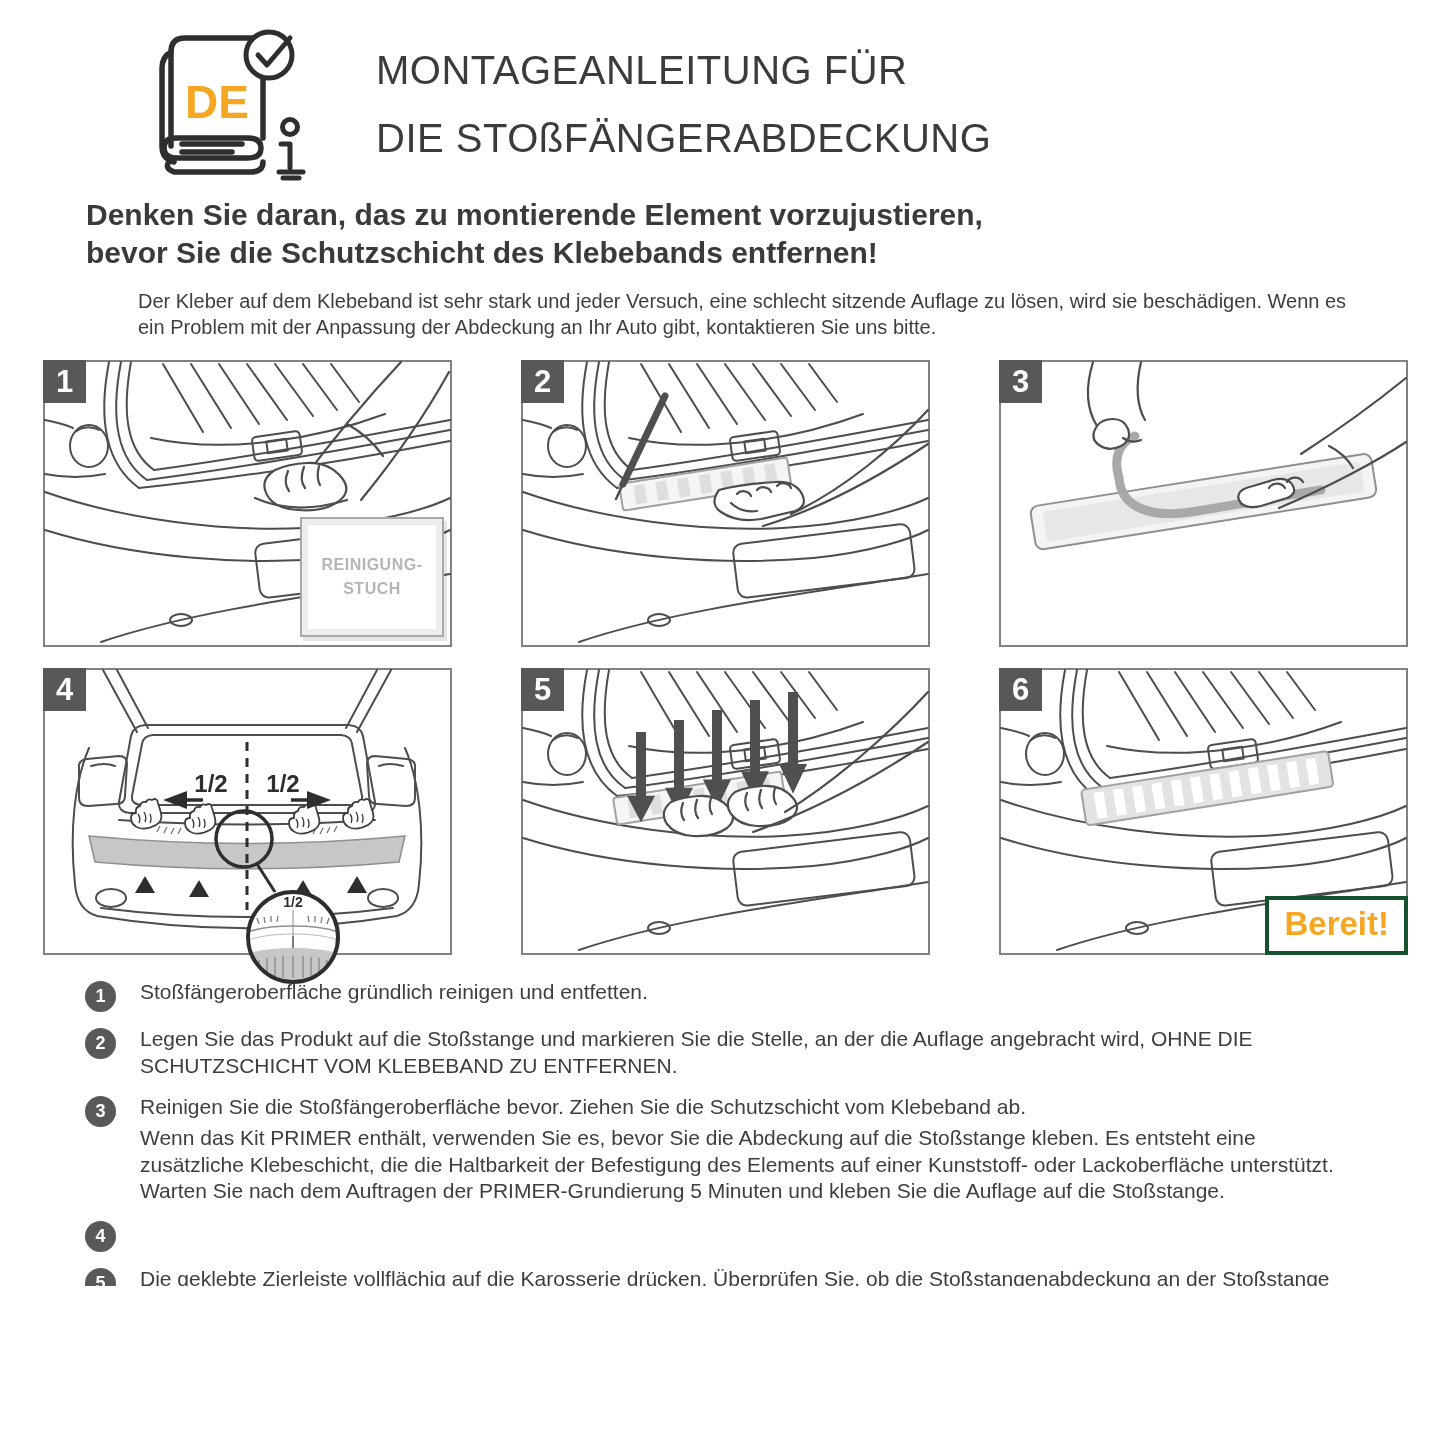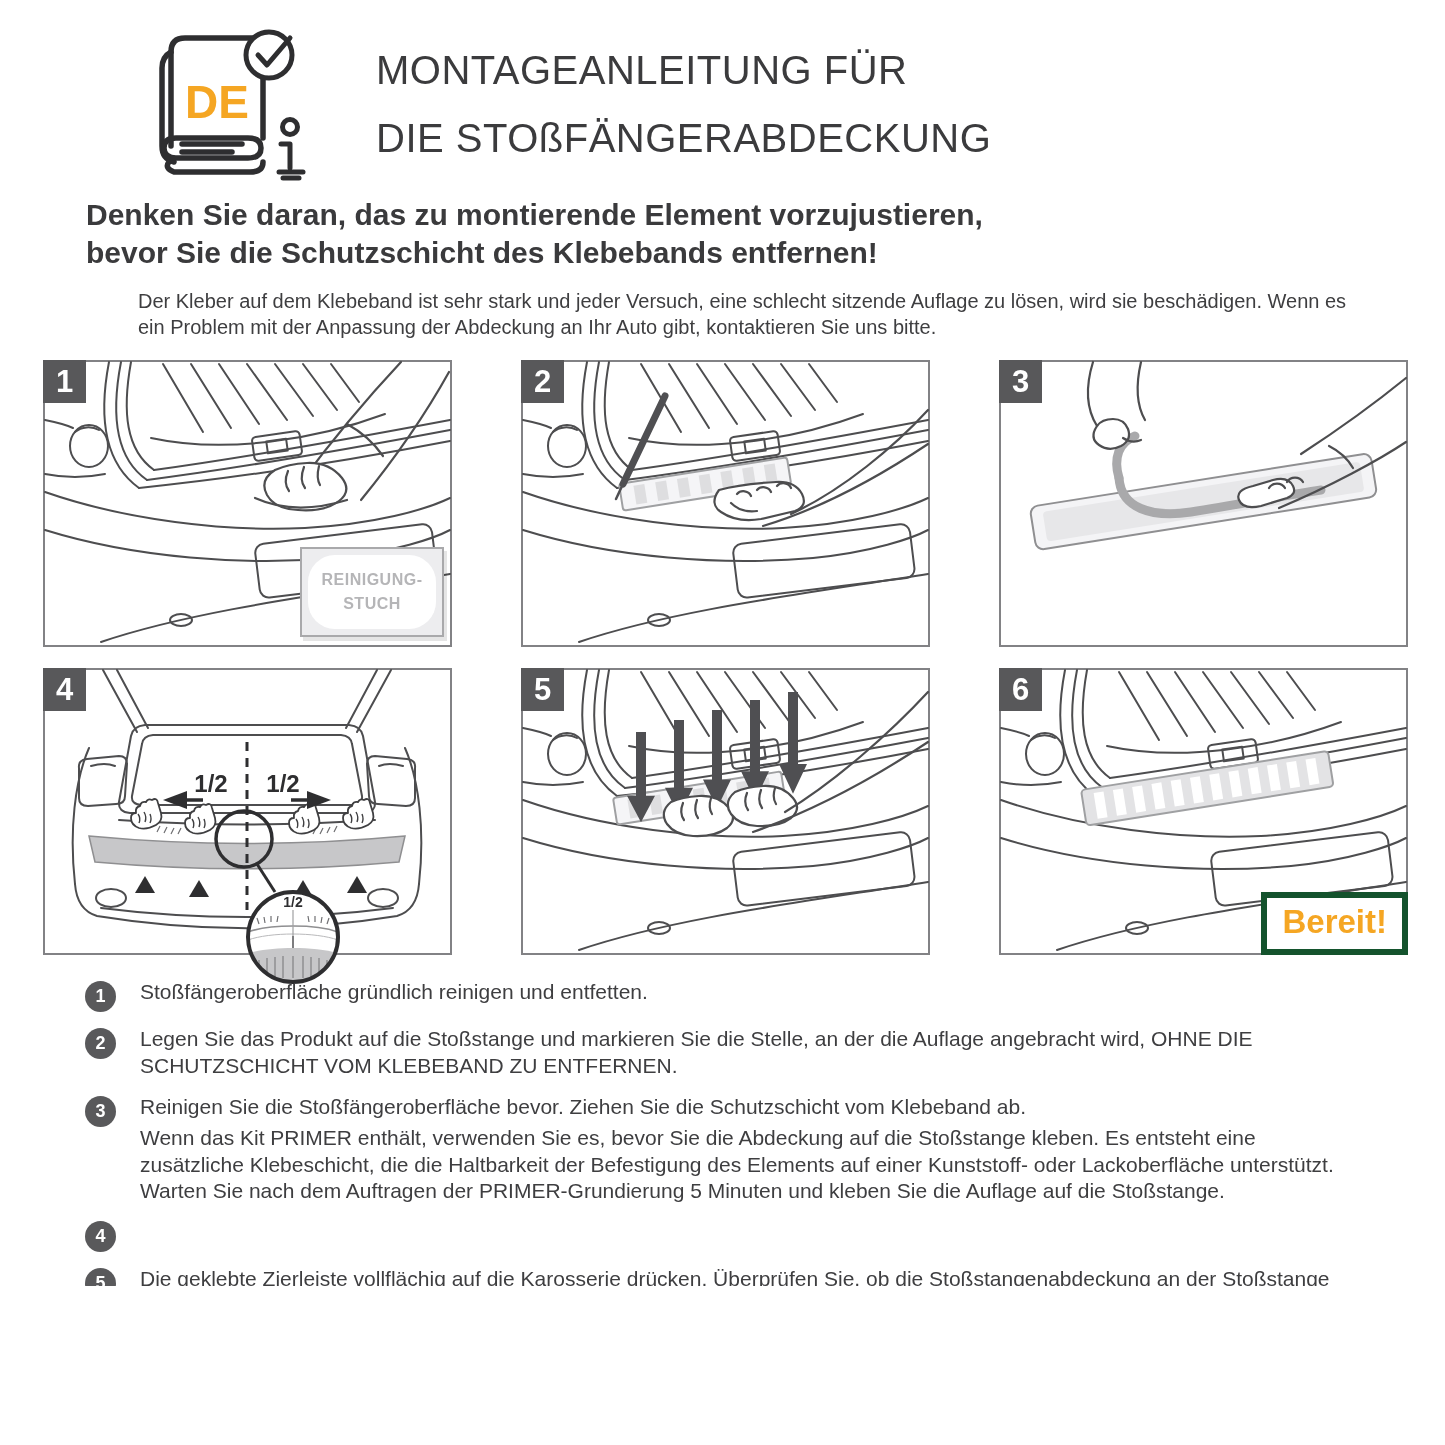--- a/index.html
+++ b/index.html
@@ -19,22 +19,22 @@
   .panels{margin:20px 0 0 43px;display:grid;grid-template-columns:repeat(3,405px);
           column-gap:73px;row-gap:21px;}
   .panel{position:relative;width:405px;height:283px;border:2px solid #828285;background:#fff;}
   .panel svg.illu{position:absolute;left:0;top:0;width:405px;height:283px;overflow:visible;display:block;}
   .badge{position:absolute;top:-2px;left:-2px;width:43px;height:43px;background:#58585A;
          color:#fff;font-size:31px;font-weight:600;display:flex;align-items:center;
          justify-content:center;z-index:3;}
   .cloth-box{position:absolute;right:6px;bottom:8px;width:128px;border:2px solid #A9A9AB;
              background:#EDEDEF;padding:6px;box-shadow:3px 4px 0 rgba(0,0,0,.10);z-index:2;}
   .cloth-inner{background:#fff;color:#B5B5B7;font-weight:700;font-size:16px;line-height:1.5;
-               text-align:center;padding:13px 2px;letter-spacing:.5px;border-radius:27px;}
-  .ready-box{position:absolute;right:-2px;bottom:-2px;border:6px solid #14532d;background:#fff;
+               text-align:center;padding:28px 2px;letter-spacing:.5px;}
+  .ready-box{position:absolute;right:-2px;bottom:-2px;border:4px solid #14532d;background:#fff;
              padding:5px 15px 8px;font-size:33px;font-weight:700;color:#F5A623;z-index:2;}
   
   .steps{margin:24px 0 0 85px;width:1305px;}
   .step{display:flex;gap:24px;margin-bottom:14px;}
   .step-num{flex:none;width:31px;height:31px;border-radius:50%;background:#59595B;color:#fff;
             font-size:18px;font-weight:700;display:flex;align-items:center;justify-content:center;
             margin-top:2px;}
   .step-text{font-size:21px;line-height:1.27;color:#3E3E40;max-width:1245px;}
   .step-note{font-weight:400;margin-top:5px;max-width:1205px;}
   svg text{font-family:"Liberation Sans",sans-serif;}

